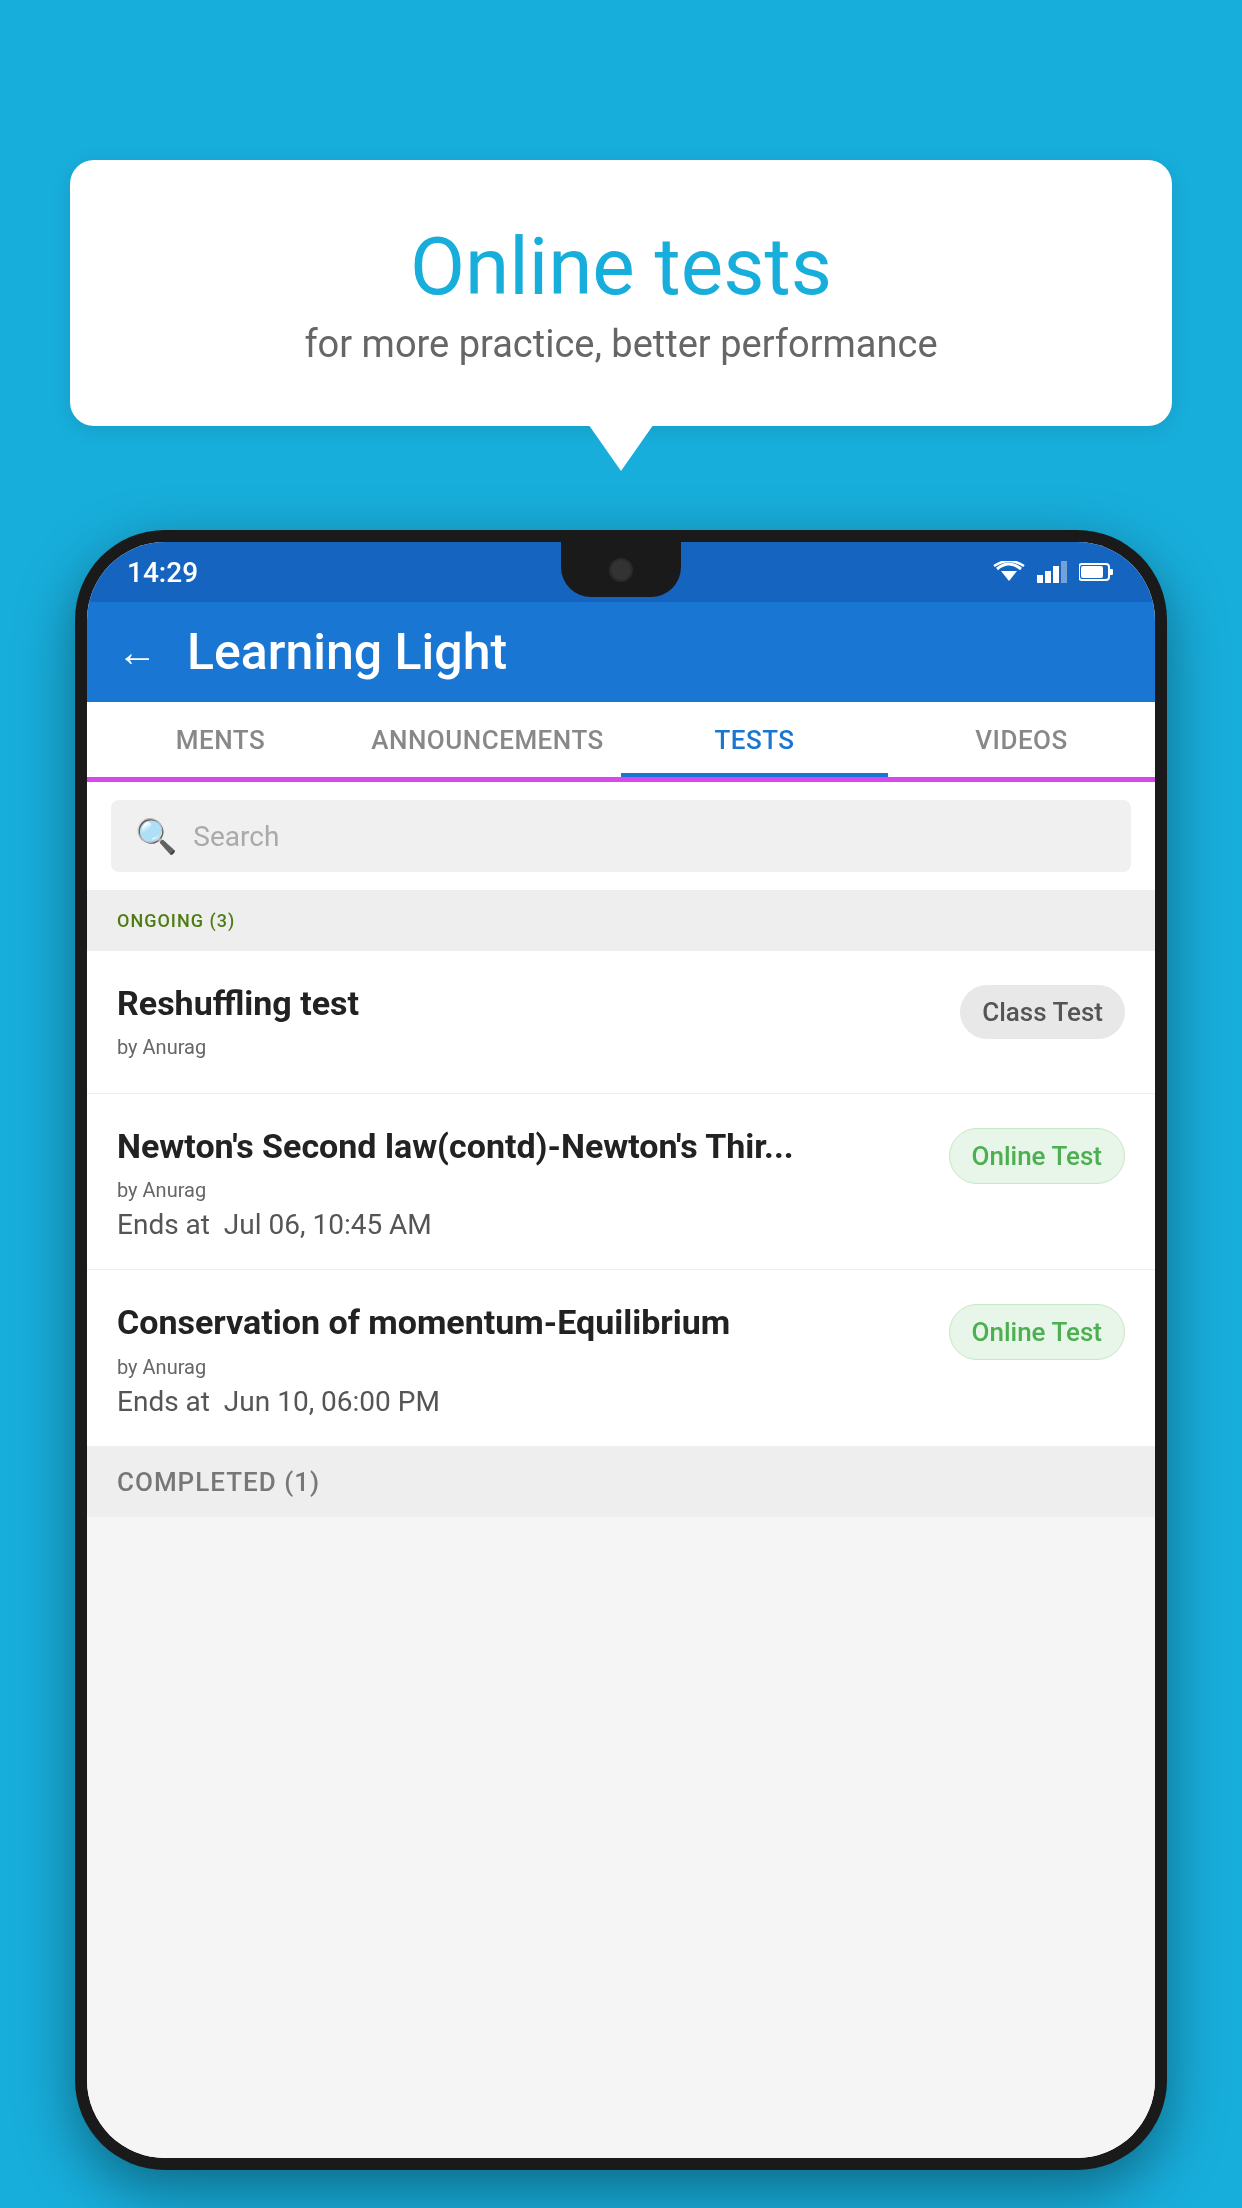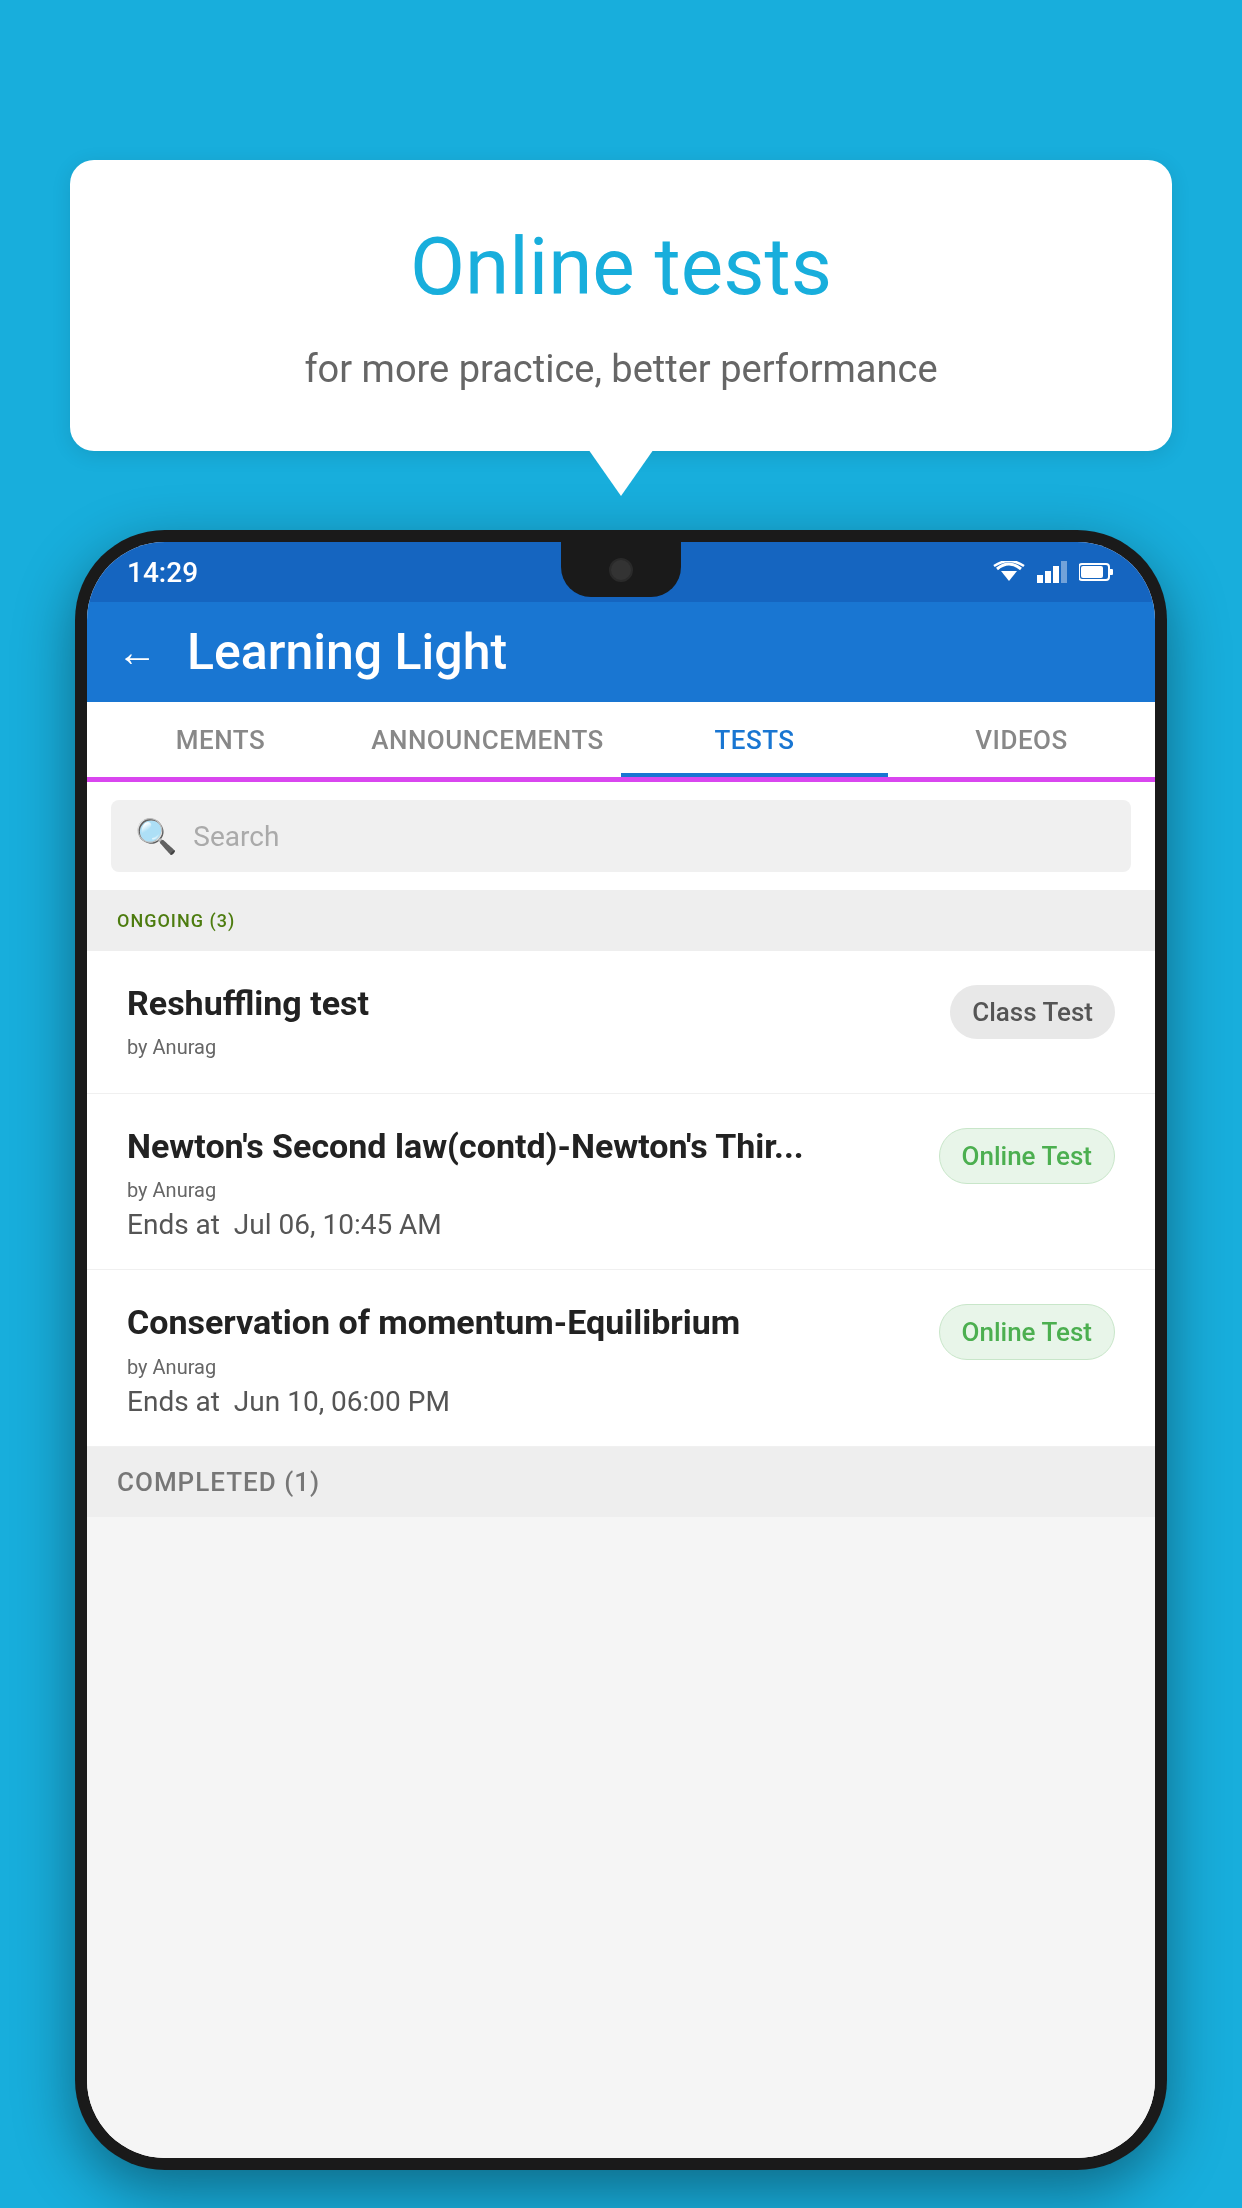--- a/index.html
+++ b/index.html
@@ -40,21 +40,21 @@
       height: 0;
       border-left: 35px solid transparent;
       border-right: 35px solid transparent;
       border-top: 50px solid white;
     }
 
     .bubble-title {
       font-size: 80px;
       color: #18AEDC;
       font-weight: 400;
-      margin-bottom: 33px;
+      margin-bottom: 8px;
     }
 
     .bubble-subtitle {
       font-size: 38px;
       color: #666;
       font-weight: 400;
     }
 
     
     .phone-wrapper {
@@ -220,21 +220,21 @@
       font-weight: 500;
       letter-spacing: 1px;
     }
 
     
     .test-list {
       background: white;
     }
 
     .test-item {
-      padding: 30px 40px 28px;
+      padding: 30px 30px 28px;
       border-bottom: 1px solid #f0f0f0;
       display: flex;
       align-items: flex-start;
       justify-content: space-between;
       gap: 20px;
     }
 
     .test-info {
       flex: 1;
     }

